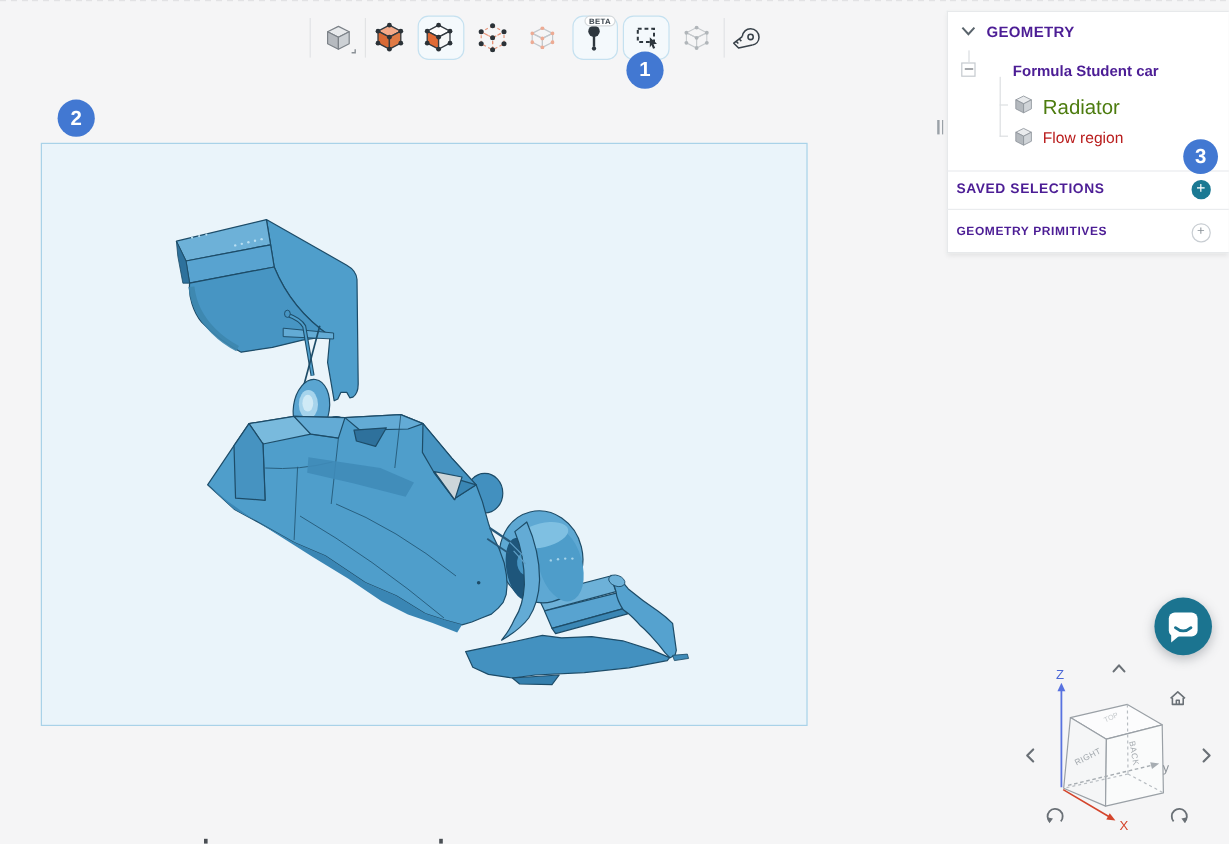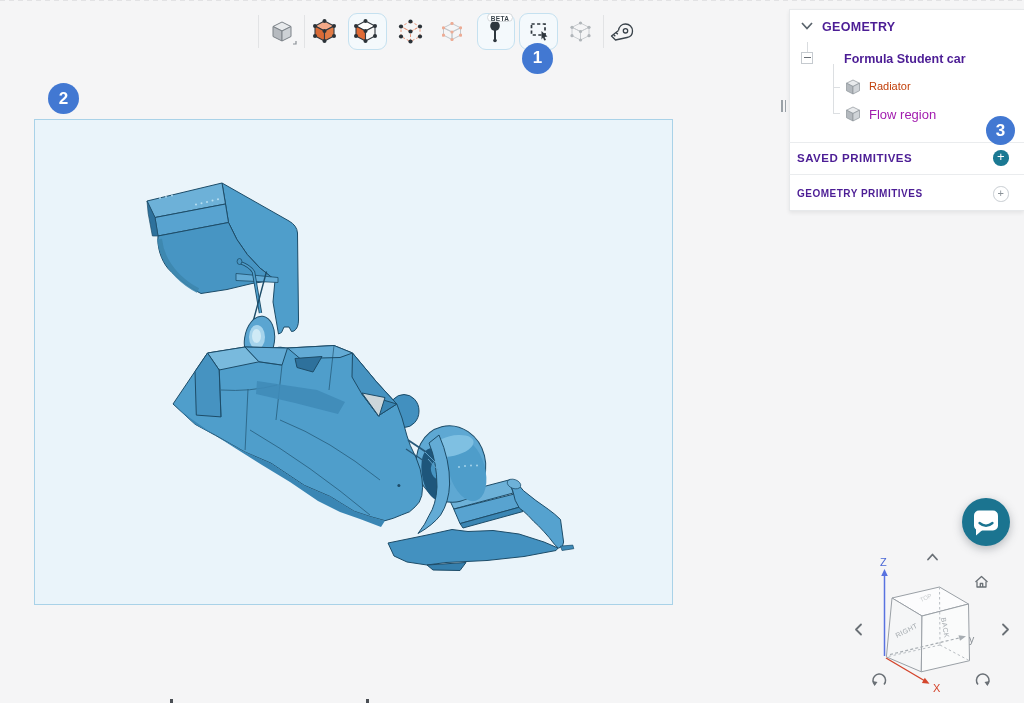--- a/index.html
+++ b/index.html
@@ -265,33 +265,33 @@
 <div class="abs" style="left:833px;top:87px;width:7px;height:1px;background:#dcdfe2;"></div>
 <div class="abs" style="left:833px;top:113px;width:7px;height:1px;background:#dcdfe2;"></div>
 
 <svg class="abs" style="left:845px;top:79px;" width="16" height="16" viewBox="0 0 16 16">
   <g stroke="#8d939a" stroke-width="0.7" stroke-linejoin="round">
     <polygon points="8,1 14.5,4.2 8,7.5 1.5,4.2" fill="#e9ebed"></polygon>
     <polygon points="1.5,4.2 8,7.5 8,15 1.5,11.7" fill="#b4b9be"></polygon>
     <polygon points="8,7.5 14.5,4.2 14.5,11.7 8,15" fill="#d0d4d8"></polygon>
   </g>
 </svg>
-<div class="abs" style="left:869px;top:80px;font-size:11px;color:#c2410c;">Radiator</div>
+<div class="abs" style="left:869px;top:80px;font-size:17px;color:#4d7c0f;">Radiator</div>
 
 <svg class="abs" style="left:845px;top:106px;" width="16" height="16" viewBox="0 0 16 16">
   <g stroke="#8d939a" stroke-width="0.7" stroke-linejoin="round">
     <polygon points="8,1 14.5,4.2 8,7.5 1.5,4.2" fill="#e9ebed"></polygon>
     <polygon points="1.5,4.2 8,7.5 8,15 1.5,11.7" fill="#b4b9be"></polygon>
     <polygon points="8,7.5 14.5,4.2 14.5,11.7 8,15" fill="#d0d4d8"></polygon>
   </g>
 </svg>
-<div class="abs" style="left:869px;top:107px;font-size:13px;color:#a21caf;">Flow region</div>
+<div class="abs" style="left:869px;top:107px;font-size:13px;color:#b91c1c;">Flow region</div>
 
 <div class="divider" style="top:142px;"></div>
-<div class="ptxt" style="left:797px;top:151.5px;font-size:11.5px;letter-spacing:0.5px;">SAVED PRIMITIVES</div>
+<div class="ptxt" style="left:797px;top:151.5px;font-size:11.5px;letter-spacing:0.5px;">SAVED SELECTIONS</div>
 <div class="abs" style="left:993px;top:150px;width:15.5px;height:15.5px;border-radius:50%;
      background:#1b7993;color:#fff;font-size:13px;text-align:center;line-height:14.5px;">+</div>
 
 <div class="divider" style="top:173.5px;"></div>
 <div class="ptxt" style="left:797px;top:187.5px;font-size:10px;letter-spacing:0.5px;">GEOMETRY PRIMITIVES</div>
 <div class="abs" style="left:993px;top:186px;width:15.5px;height:15.5px;border-radius:50%;
      background:#fff;border:1px solid #c9ced3;box-sizing:border-box;color:#8a9298;
      font-size:11px;text-align:center;line-height:13.5px;">+</div>
 
 <div class="abs" style="left:781px;top:100px;width:1.5px;height:12px;background:#9aa1a7;"></div>

